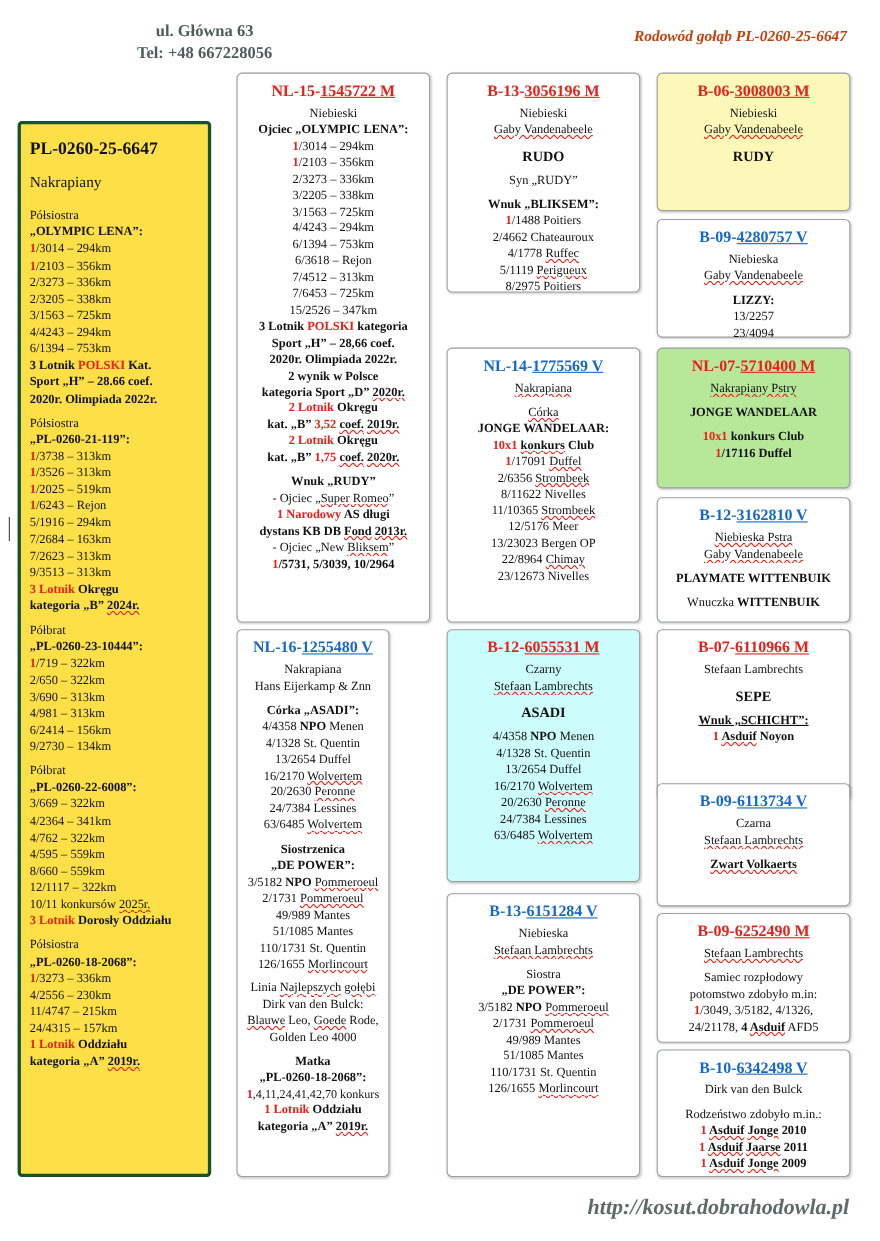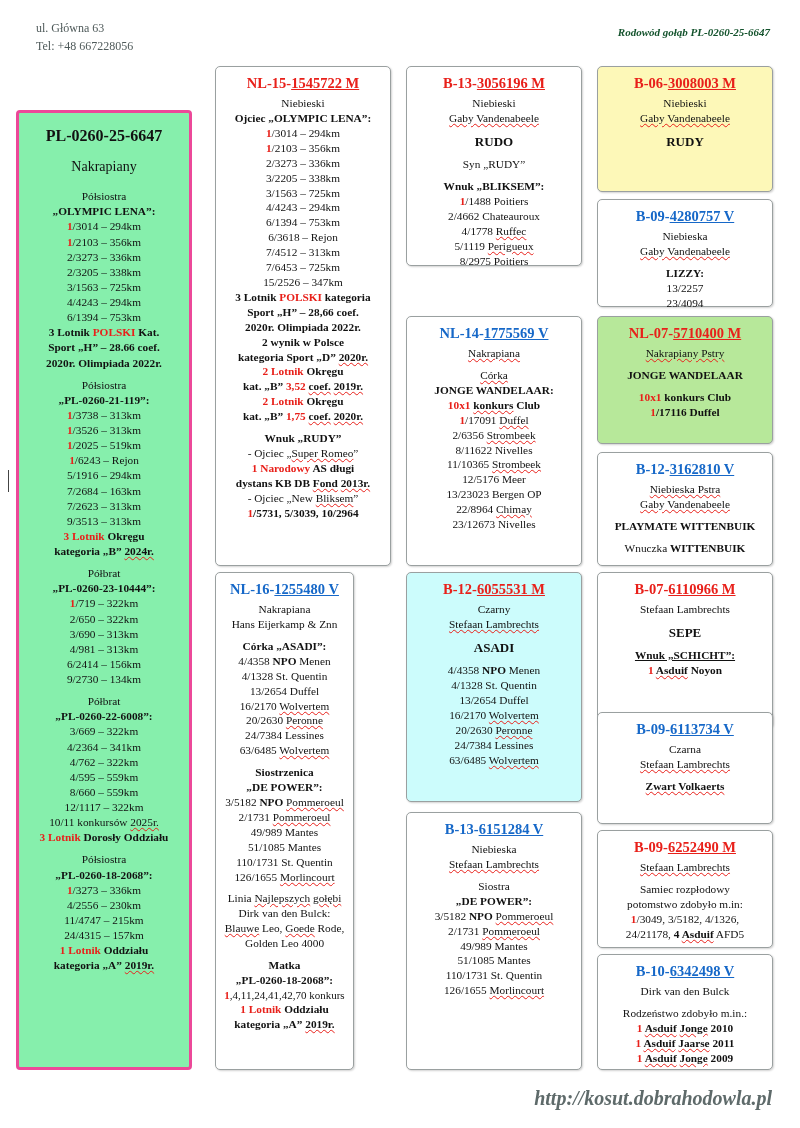--- a/index.html
+++ b/index.html
@@ -9,24 +9,24 @@
     font-family:"Liberation Serif", serif;
     color:#111;
     position:relative;
     overflow:hidden;
   }
   .page { position:relative; width:800px; height:1128px; padding:0; }
 
   
   .hdr-left { position:absolute; left:36px; top:18px; width:300px; }
   .hdr-title { font-size:19px; font-weight:bold; color:#4f5a5a; letter-spacing:.2px; }
-  .hdr-line { font-size:12px; font-weight:normal; color:#4f5a5a; margin-top:3px; }
+  .hdr-line { font-size:15px; font-weight:bold; color:#4f5a5a; margin-top:3px;text-align:center; }
   .hdr-right {
     position:absolute; right:30px; top:26px;
-    font-size:11px; font-style:italic; font-weight:bold; color:#14532d;
+    font-size:14px; font-style:italic; font-weight:bold; color:#c2410c;
   }
   .footer {
     position:absolute; right:28px; bottom:18px;
     font-size:20px; font-style:italic; font-weight:bold; color:#5e6a6a;
   }
 
   
   .card {
     position:absolute;
     border:1px solid #9aa0a0;
@@ -38,26 +38,26 @@
     font-size:11.3px;
     line-height:1.32;
     box-shadow:1px 1px 2px rgba(0,0,0,.18);
   }
   .card.cyan   { background:#ccfcfc; }
   .card.yellow { background:#fdf8b8; }
   .card.green  { background:#b7e89a; }
 
   .ring {
     position:absolute;
-    border:3px solid #ec4899;
+    border:3px solid #14532d;
     border-radius:4px;
-    background:#86efac;
+    background:#fde047;
     box-sizing:border-box;
     padding:8px 8px 10px 8px;
-    text-align:center;
+    text-align:left;
     font-size:11.3px;
     line-height:1.34;
   }
 
   .ttl { font-size:14.5px; font-weight:bold; margin:1px 0 3px 0; }
   .ttl .pre { color:#e8201a; }
   .ttl .pre.blue { color:#1668c8; }
   .ttl .num { color:#1668c8; text-decoration:underline; }
   .ttl .num.red { color:#e8201a; }
 

